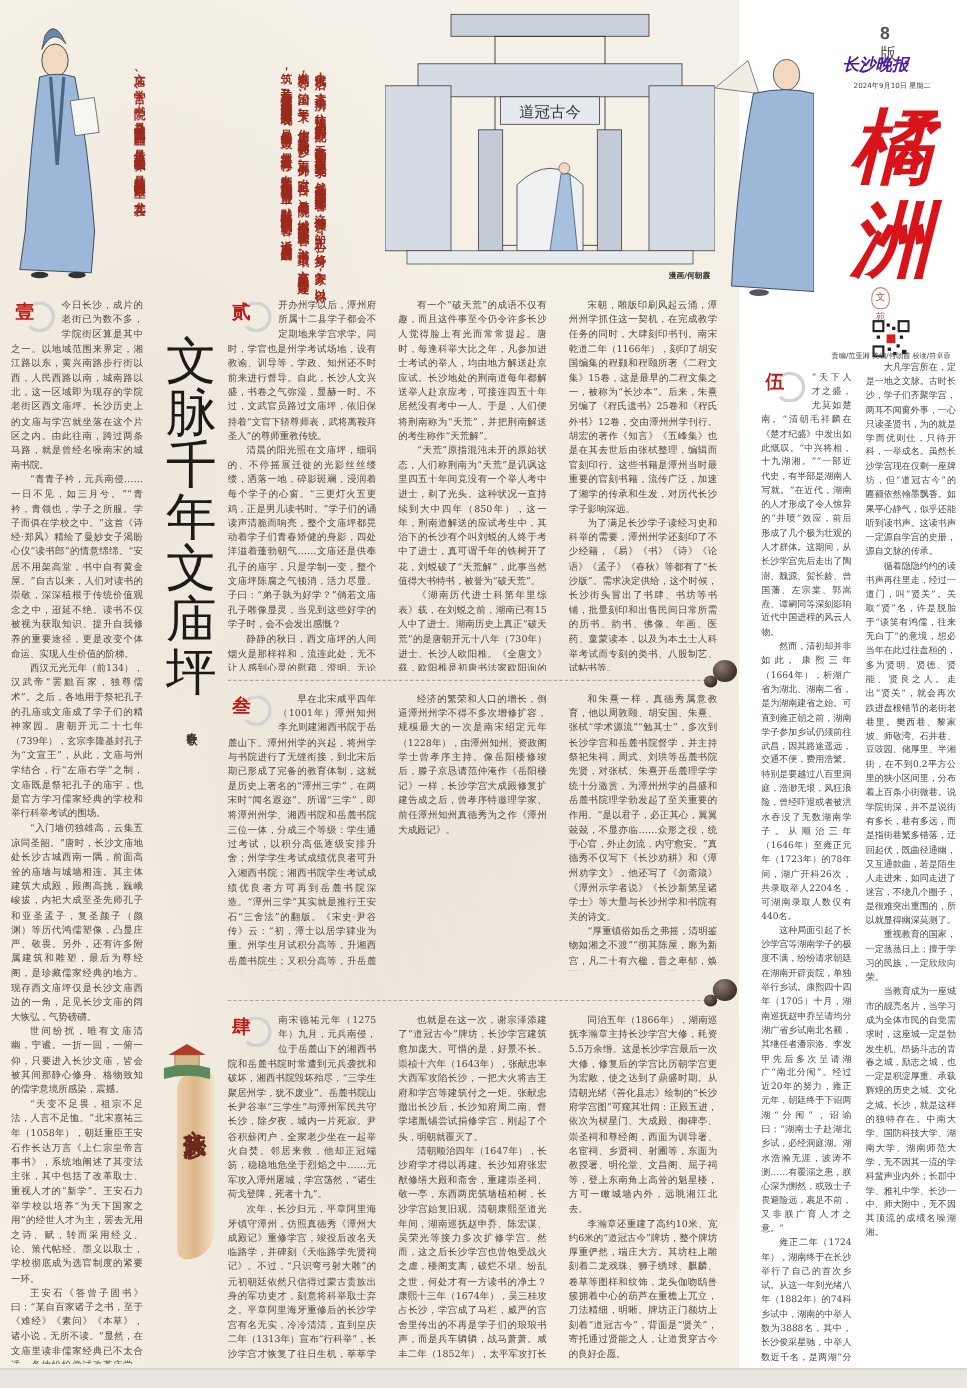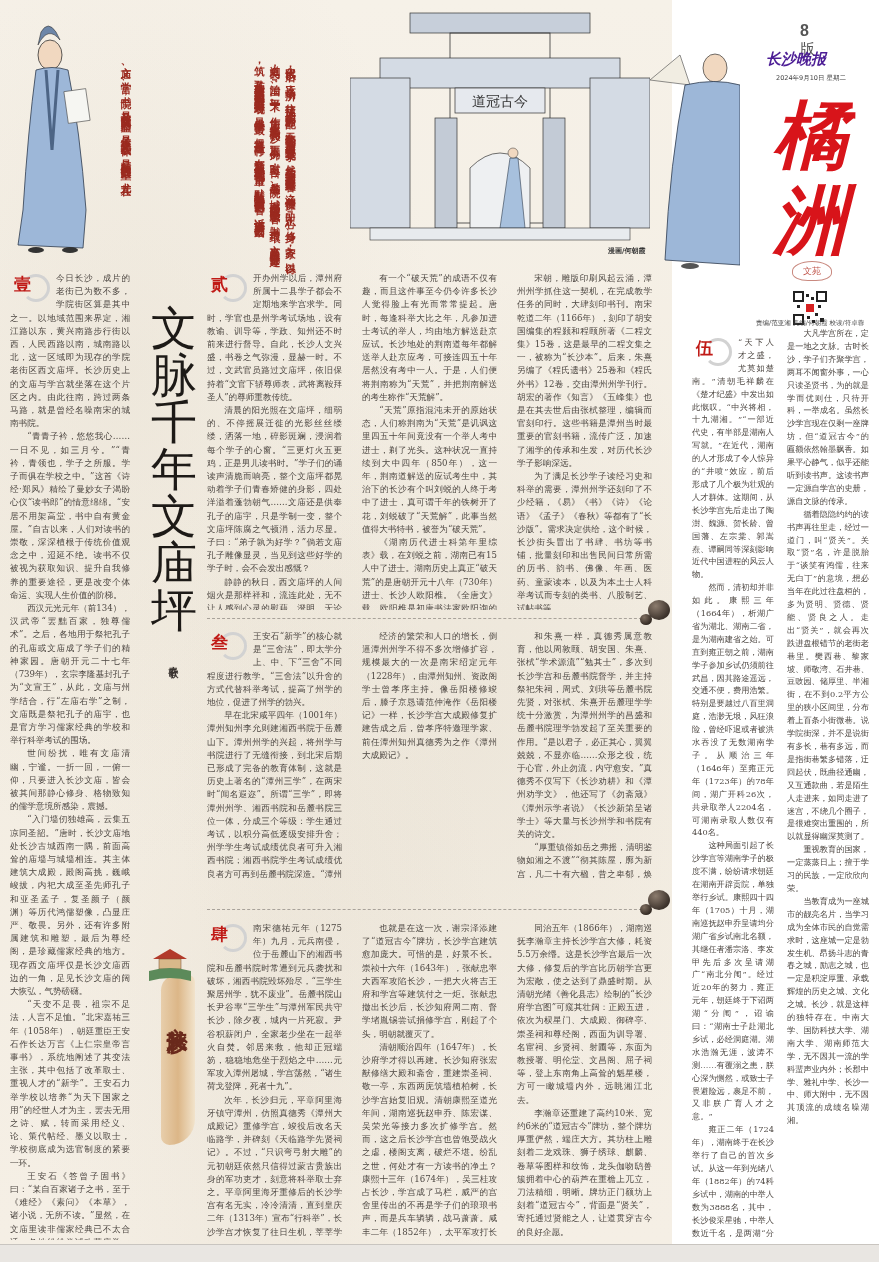--- a/index.html
+++ b/index.html
@@ -32,22 +32,22 @@
     .vert { writing-mode: vertical-rl; font-family: "DejaVu Sans", sans-serif; color: #9b2a1f; font-size: 10.5px; line-height: 15.5px; letter-spacing: 1.5px; font-weight: bold; }
     .intro-a { position: absolute; left: 118px; top: 58px; height: 200px; }
     .intro-b { position: absolute; left: 301px; top: 58px; height: 200px; }
 
     
     .masthead { position: absolute; left: 740px; top: 8px; width: 135px; height: 330px; }
     .page-no { position: absolute; left: 120px; top: 14px; font-family: Liberation Sans, sans-serif; font-size: 16px; color: #555; font-weight: bold; }
     .page-no .suffix { font-weight: normal; font-size: 15px; }
     .paper-name { position: absolute; left: 86px; top: 42px; font-family: "DejaVu Serif", serif; color: #4c1d95; font-size: 15px; font-style: italic; font-weight: bold; white-space: nowrap; }
     .date-line { position: absolute; left: 96px; top: 66px; font-family: "DejaVu Sans", sans-serif; font-size: 6.5px; color: #444; white-space: nowrap; }
-    .calligraphy { position: absolute; left: 80px; top: 85px; width: 100px; font-family: Liberation Sans, sans-serif; color: #d8141a; font-size: 74px; line-height: 85px; font-weight: bold; text-align: center; font-style: italic; }
-    .seal { position: absolute; left: 112px; top: 253px; width: 40px; height: 20px; border: 1.3px solid #c9897f; border-radius: 50% 50% 40% 40%; color: #c25a50; font-size: 9px; text-align: center; line-height: 18px; }
+    .calligraphy { position: absolute; left: 80px; top: 85px; width: 100px; font-family: Liberation Serif, serif; color: #d8141a; font-size: 74px; line-height: 85px; font-weight: bold; text-align: center; font-style: italic; }
+    .seal { position: absolute; left: 112px; top: 253px; width: 17px; height: 20px; border: 1.3px solid #c9897f; border-radius: 50% 50% 40% 40%; color: #c25a50; font-size: 9px; text-align: center; line-height: 18px; }
     .qr { position: absolute; left: 113px; top: 283px; width: 34px; height: 34px; }
     .editors { position: absolute; left: 756px; top: 319px; font-family: "DejaVu Sans", sans-serif; font-size: 6.5px; color: #444; white-space: nowrap; }
 
     
     .col { position: absolute; font-size: 8.6px; line-height: 13.2px; color: #4d4742; text-align: justify; }
     .col p { text-indent: 2em; }
     .col p.noind { text-indent: 0; }
     .sec-badge { display: inline-block; float: left; width: 36px; height: 36px; margin: 0 6px 2px 4px; position: relative; }
     .sec-badge .ring { position: absolute; left: 8px; top: 2px; width: 28px; height: 28px; border-radius: 50%; border: 3px solid #d2d2d2; border-left-color: transparent; }
     .sec-badge .num { position: absolute; left: 0; top: 6px; font-size: 17px; font-weight: bold; color: #c01a16; font-family: "DejaVu Serif", serif; }
@@ -135,24 +135,24 @@
 
 <div class="title-big">文脉千年文庙坪</div>
 <div class="author">春歌</div>
 
 <div class="col" style="left:10px; top:272px; width:120px; height:968px; overflow:hidden;">
   <span class="sec-badge">
       <span class="ring"></span>
       <span class="num">壹</span>
     </span>
   <p class="noind">今日长沙，成片的老街已为数不多，学院街区算是其中之一。以地域范围来界定，湘江路以东，黄兴南路步行街以西，人民西路以南，城南路以北，这一区域即为现存的学院老街区西文庙坪。长沙历史上的文庙与学宫就坐落在这个片区之内。由此往南，跨过两条马路，就是曾经名噪南宋的城南书院。</p>
-  <p>“青青子衿，悠悠我心……一日不见，如三月兮。”“青衿，青领也，学子之所服。学子而俱在学校之中。”这首《诗经·郑风》精绘了曼妙女子渴盼心仪“读书郎”的情意绵绵。“安居不用架高堂，书中自有黄金屋。”自古以来，人们对读书的崇敬，深深植根于传统价值观念之中，迢延不绝。读书不仅被视为获取知识、提升自我修养的重要途径，更是改变个体命运、实现人生价值的阶梯。</p>
+  <p>“青青子衿，元兵南侵……一日不见，如三月兮。”“青衿，青领也，学子之所服。学子而俱在学校之中。”这首《诗经·郑风》精绘了曼妙女子渴盼心仪“读书郎”的情意绵绵。“安居不用架高堂，书中自有黄金屋。”自古以来，人们对读书的崇敬，深深植根于传统价值观念之中，迢延不绝。读书不仅被视为获取知识、提升自我修养的重要途径，更是改变个体命运、实现人生价值的阶梯。</p>
   <p>西汉元光元年（前134），汉武帝“罢黜百家，独尊儒术”。之后，各地用于祭祀孔子的孔庙或文庙成了学子们的精神家园。唐朝开元二十七年（739年），玄宗李隆基封孔子为“文宣王”，从此，文庙与州学结合，行“左庙右学”之制，文庙既是祭祀孔子的庙宇，也是官方学习儒家经典的学校和举行科举考试的围场。</p>
+  <p>“入门墙仞独雄高，云集五凉同圣韶。”唐时，长沙文庙地处长沙古城西南一隅，前面高耸的庙墙与城墙相连。其主体建筑大成殿，殿阁高挑，巍峨峻拔，内祀大成至圣先师孔子和亚圣孟子，复圣颜子（颜渊）等历代鸿儒塑像，凸显庄严、敬畏。另外，还有许多附属建筑和雕塑，最后为尊经阁，是珍藏儒家经典的地方。现存西文庙坪仅是长沙文庙西边的一角，足见长沙文庙的阔大恢弘，气势磅礴。</p>
   <p>世间纷扰，唯有文庙清幽，宁谧。一折一回，一俯一仰，只要进入长沙文庙，皆会被其间那静心修身、格物致知的儒学意境所感染，震撼。</p>
-  <p>“入门墙仞独雄高，云集五凉同圣韶。”唐时，长沙文庙地处长沙古城西南一隅，前面高耸的庙墙与城墙相连。其主体建筑大成殿，殿阁高挑，巍峨峻拔，内祀大成至圣先师孔子和亚圣孟子，复圣颜子（颜渊）等历代鸿儒塑像，凸显庄严、敬畏。另外，还有许多附属建筑和雕塑，最后为尊经阁，是珍藏儒家经典的地方。现存西文庙坪仅是长沙文庙西边的一角，足见长沙文庙的阔大恢弘，气势磅礴。</p>
   <p>“天变不足畏，祖宗不足法，人言不足恤。”北宋嘉祐三年（1058年），朝廷重臣王安石作长达万言《上仁宗皇帝言事书》，系统地阐述了其变法主张，其中包括了改革取士、重视人才的“新学”。王安石力举学校以培养“为天下国家之用”的经世人才为主，罢去无用之诗、赋，转而采用经义、论、策代帖经、墨义以取士，学校彻底成为选官制度的紧要一环。</p>
   <p>王安石《答曾子固书》曰：“某自百家诸子之书，至于《难经》《素问》《本草》，诸小说，无所不读。”显然，在文庙里读非儒家经典已不太合适，各地纷纷尝试改革庙学。北宋治平元年（1064年），王安石变法的支持者吴仲复出任潭州（长沙）知州，他到长沙，第一件事就是将庙学改为州学，在长沙文庙旁边设置学宫。这一举措，贴切地契合了“新学”思想，以致王安石依心像意，满腔热情地为潭州州学写来贺诗《潭州新学诗并序》。序中曰：“治平元年，天章阁待制兴国（阳新）吴（仲复）公治潭州，之明年正月，改筑庙学于城东南，越五月告成。”这是长沙兴办州学的最早记载。</p>
 
 </div>
 
 <div class="col" style="left:207px; top:272px; width:135px; height:338px; overflow:hidden;">
   <span class="sec-badge">
       <span class="ring"></span>
       <span class="num">贰</span>
     </span>
@@ -177,21 +177,20 @@
 <div class="pebbles" style="left:640px; top:600px;">
     <span class="p1"></span>
     <span class="p2"></span>
   </div>
 
 <div class="col" style="left:207px; top:630px; width:135px; height:252px; overflow:hidden;">
   <span class="sec-badge">
       <span class="ring"></span>
       <span class="num">叁</span>
     </span>
-  <p class="noind">王安石“新学”的核心就是“三舍法”，即太学分上、中、下“三舍”不同程度进行教学。“三舍法”以升舍的方式代替科举考试，提高了州学的地位，促进了州学的勃兴。</p>
   <p>早在北宋咸平四年（1001年）潭州知州李允则建湘西书院于岳麓山下。潭州州学的兴起，将州学与书院进行了无缝衔接，到北宋后期已形成了完备的教育体制，这就是历史上著名的“潭州三学”，在两宋时“闻名遐迩”。所谓“三学”，即将潭州州学、湘西书院和岳麓书院三位一体，分成三个等级：学生通过考试，以积分高低逐级安排升舍；州学学生考试成绩优良者可升入湘西书院；湘西书院学生考试成绩优良者方可再到岳麓书院深造。“潭州三学”其实就是推行王安石“三舍法”的翻版。《宋史·尹谷传》云：“初，潭士以居学肄业为重。州学生月试积分高等，升湘西岳麓书院生；又积分高等，升岳麓精舍生。潭人号为三学生。”</p>
 
 </div>
 <div class="col" style="left:362px; top:630px; width:135px; height:252px; overflow:hidden;">
   <p>经济的繁荣和人口的增长，倒逼潭州州学不得不多次增修扩容，规模最大的一次是南宋绍定元年（1228年），由潭州知州、资政阁学士曾孝序主持。像岳阳楼修竣后，滕子京恳请范仲淹作《岳阳楼记》一样，长沙学宫大成殿修复扩建告成之后，曾孝序特邀理学家、前任潭州知州真德秀为之作《潭州大成殿记》。</p>
 </div>
 <div class="col" style="left:517px; top:630px; width:135px; height:252px; overflow:hidden;">
   <p>和朱熹一样，真德秀属意教育，他以周敦颐、胡安国、朱熹、张栻“学术源流”“勉其士”，多次到长沙学宫和岳麓书院督学，并主持祭祀朱祠，周式、刘珙等岳麓书院先贤，对张栻、朱熹开岳麓理学学统十分激赏，为潭州州学的昌盛和岳麓书院理学勃发起了至关重要的作用。“是以君子，必正其心，翼翼兢兢，不显亦临……众形之役，统于心官，外止勿流，内守愈安。”真德秀不仅写下《长沙劝耕》和《潭州劝学文》，他还写了《勿斋箴》《潭州示学者说》《长沙新第呈诸学士》等大量与长沙州学和书院有关的诗文。</p>
   <p>“厚重镇俗如岳之弗摇，清明鉴物如湘之不渡”“彻其陈屋，廓为新宫，凡二十有六楹，昔之卑郁，焕焉亢爽，列戟之门，学圃猗哥”“官墙外内，巍然焕然”“毙旧路，复剞阙……”真德秀《潭州大成殿记》描写的是长沙学宫重建后的宏壮气象，并将新的学宫提升到了影响社会文明进步、正风清明的崭新高度。而今，在西文庙坪牌坊广场东侧的文化墙上，还能读到《潭州大成殿记》，即便是近年来的新刻，却仍能感受到真德秀对长沙学子的拳拳之心和其时长沙学宫的长虹贯日。</p>
 </div>

